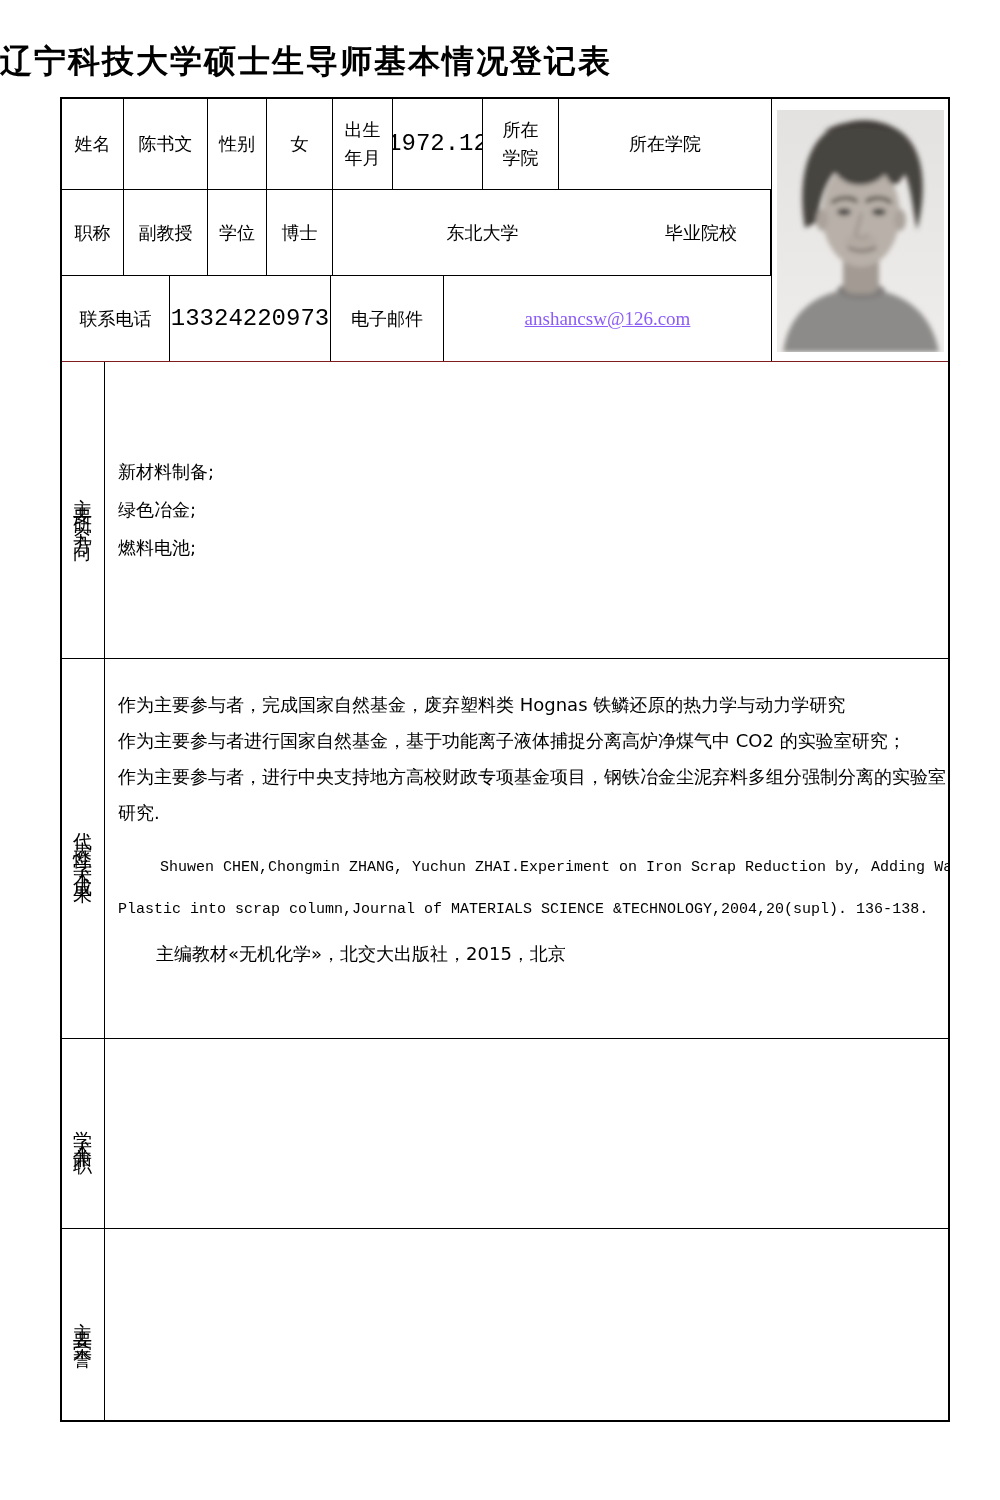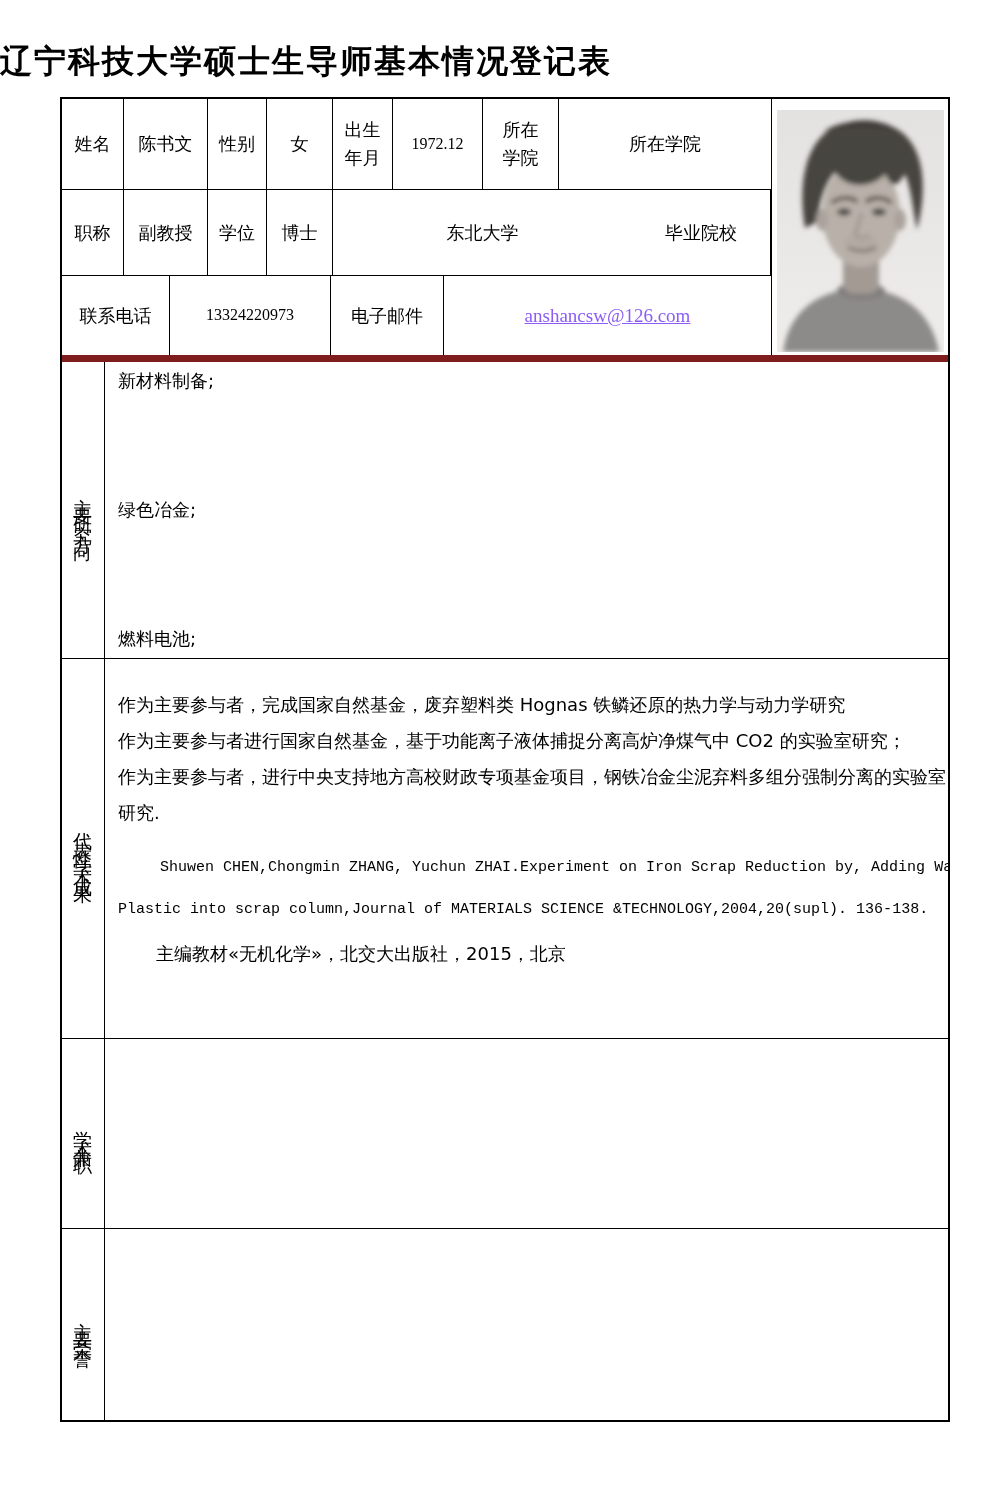--- a/index.html
+++ b/index.html
@@ -10,56 +10,56 @@
   }
   .page-title {
     position:absolute; top:40px; left:0; right:0;
     font-size:32px; font-weight:bold; letter-spacing:2px;
   }
   .form-table {
     position:absolute; left:60px; top:97px; width:890px; height:1325px;
     border:2px solid #000; display:flex; flex-direction:column; background:#fff;
   }
   
-  .top-block { display:flex; height:263px; border-bottom:7px solid #7f1d1d; }
+  .top-block { display:flex; height:263px; border-bottom:1px solid #7f1d1d; }
   .top-left { width:710px; border-right:1px solid #000; display:flex; flex-direction:column; }
   .info-row { display:flex; border-bottom:1px solid #000; }
   .info-row.r1 { height:91px; }
   .info-row.r2 { height:86px; }
   .info-row.r3 { flex:1; border-bottom:none; }
   .cell {
     border-right:1px solid #000; display:flex; align-items:center; justify-content:center;
     text-align:center; font-size:18px; line-height:1.55; overflow:hidden;
   }
   .cell.last { border-right:none; flex:1; }
   .w62{width:62px}.w84{width:84px}.w59{width:59px}.w66{width:66px}
   .w60{width:60px}.w90{width:90px}.w76{width:76px}
   .w108{width:108px}.w161{width:161px}.w113{width:113px}.w139{width:139px}
   .wrap2 { display:inline-block; width:44px; }
-  .serif { font-family:Liberation Serif, serif; font-size:16px; }
+  .serif { font-family:Liberation Mono, monospace; font-size:24px; }
   .email-link { font-family:"Liberation Serif", serif; font-size:19px; text-decoration:underline; color:#8b5cf6; }
   .photo-cell { flex:1; display:flex; justify-content:center; align-items:flex-start; padding-top:11px; }
   .photo-frame { width:167px; height:242px; overflow:hidden; }
   
   .section { display:flex; border-bottom:1px solid #000; }
   .sec-research { height:297px; }
   .sec-achievements { height:380px; }
   .sec-positions { height:190px; }
   .sec-honors { flex:1; border-bottom:none; }
   .label-cell {
     width:43px; border-right:1px solid #000;
     display:flex; align-items:center; justify-content:center;
   }
   .v-label {
     writing-mode:vertical-rl; text-orientation:upright;
     font-size:19px; letter-spacing:9px; line-height:1;
   }
   .content-cell { flex:1; overflow:hidden; }
   .research-content {
-    display:flex; flex-direction:column; justify-content:space-between;
+    display:flex; flex-direction:column; justify-content:center;
     padding-left:13px; font-size:18px; line-height:38px; height:100%;
   }
   .ach-content { padding:28px 10px 0 13px; font-size:18px; }
   .proj-line { line-height:36px; white-space:nowrap; }
   .citation { margin-top:16px; font-family:"Liberation Mono", monospace; font-size:15px; line-height:42px; }
   .cit-line { white-space:nowrap; }
   .cit-line.first { text-indent:42px; }
   .textbook { margin-top:2px; text-indent:38px; font-size:18px; line-height:42px; }
 </style>
 </head>

